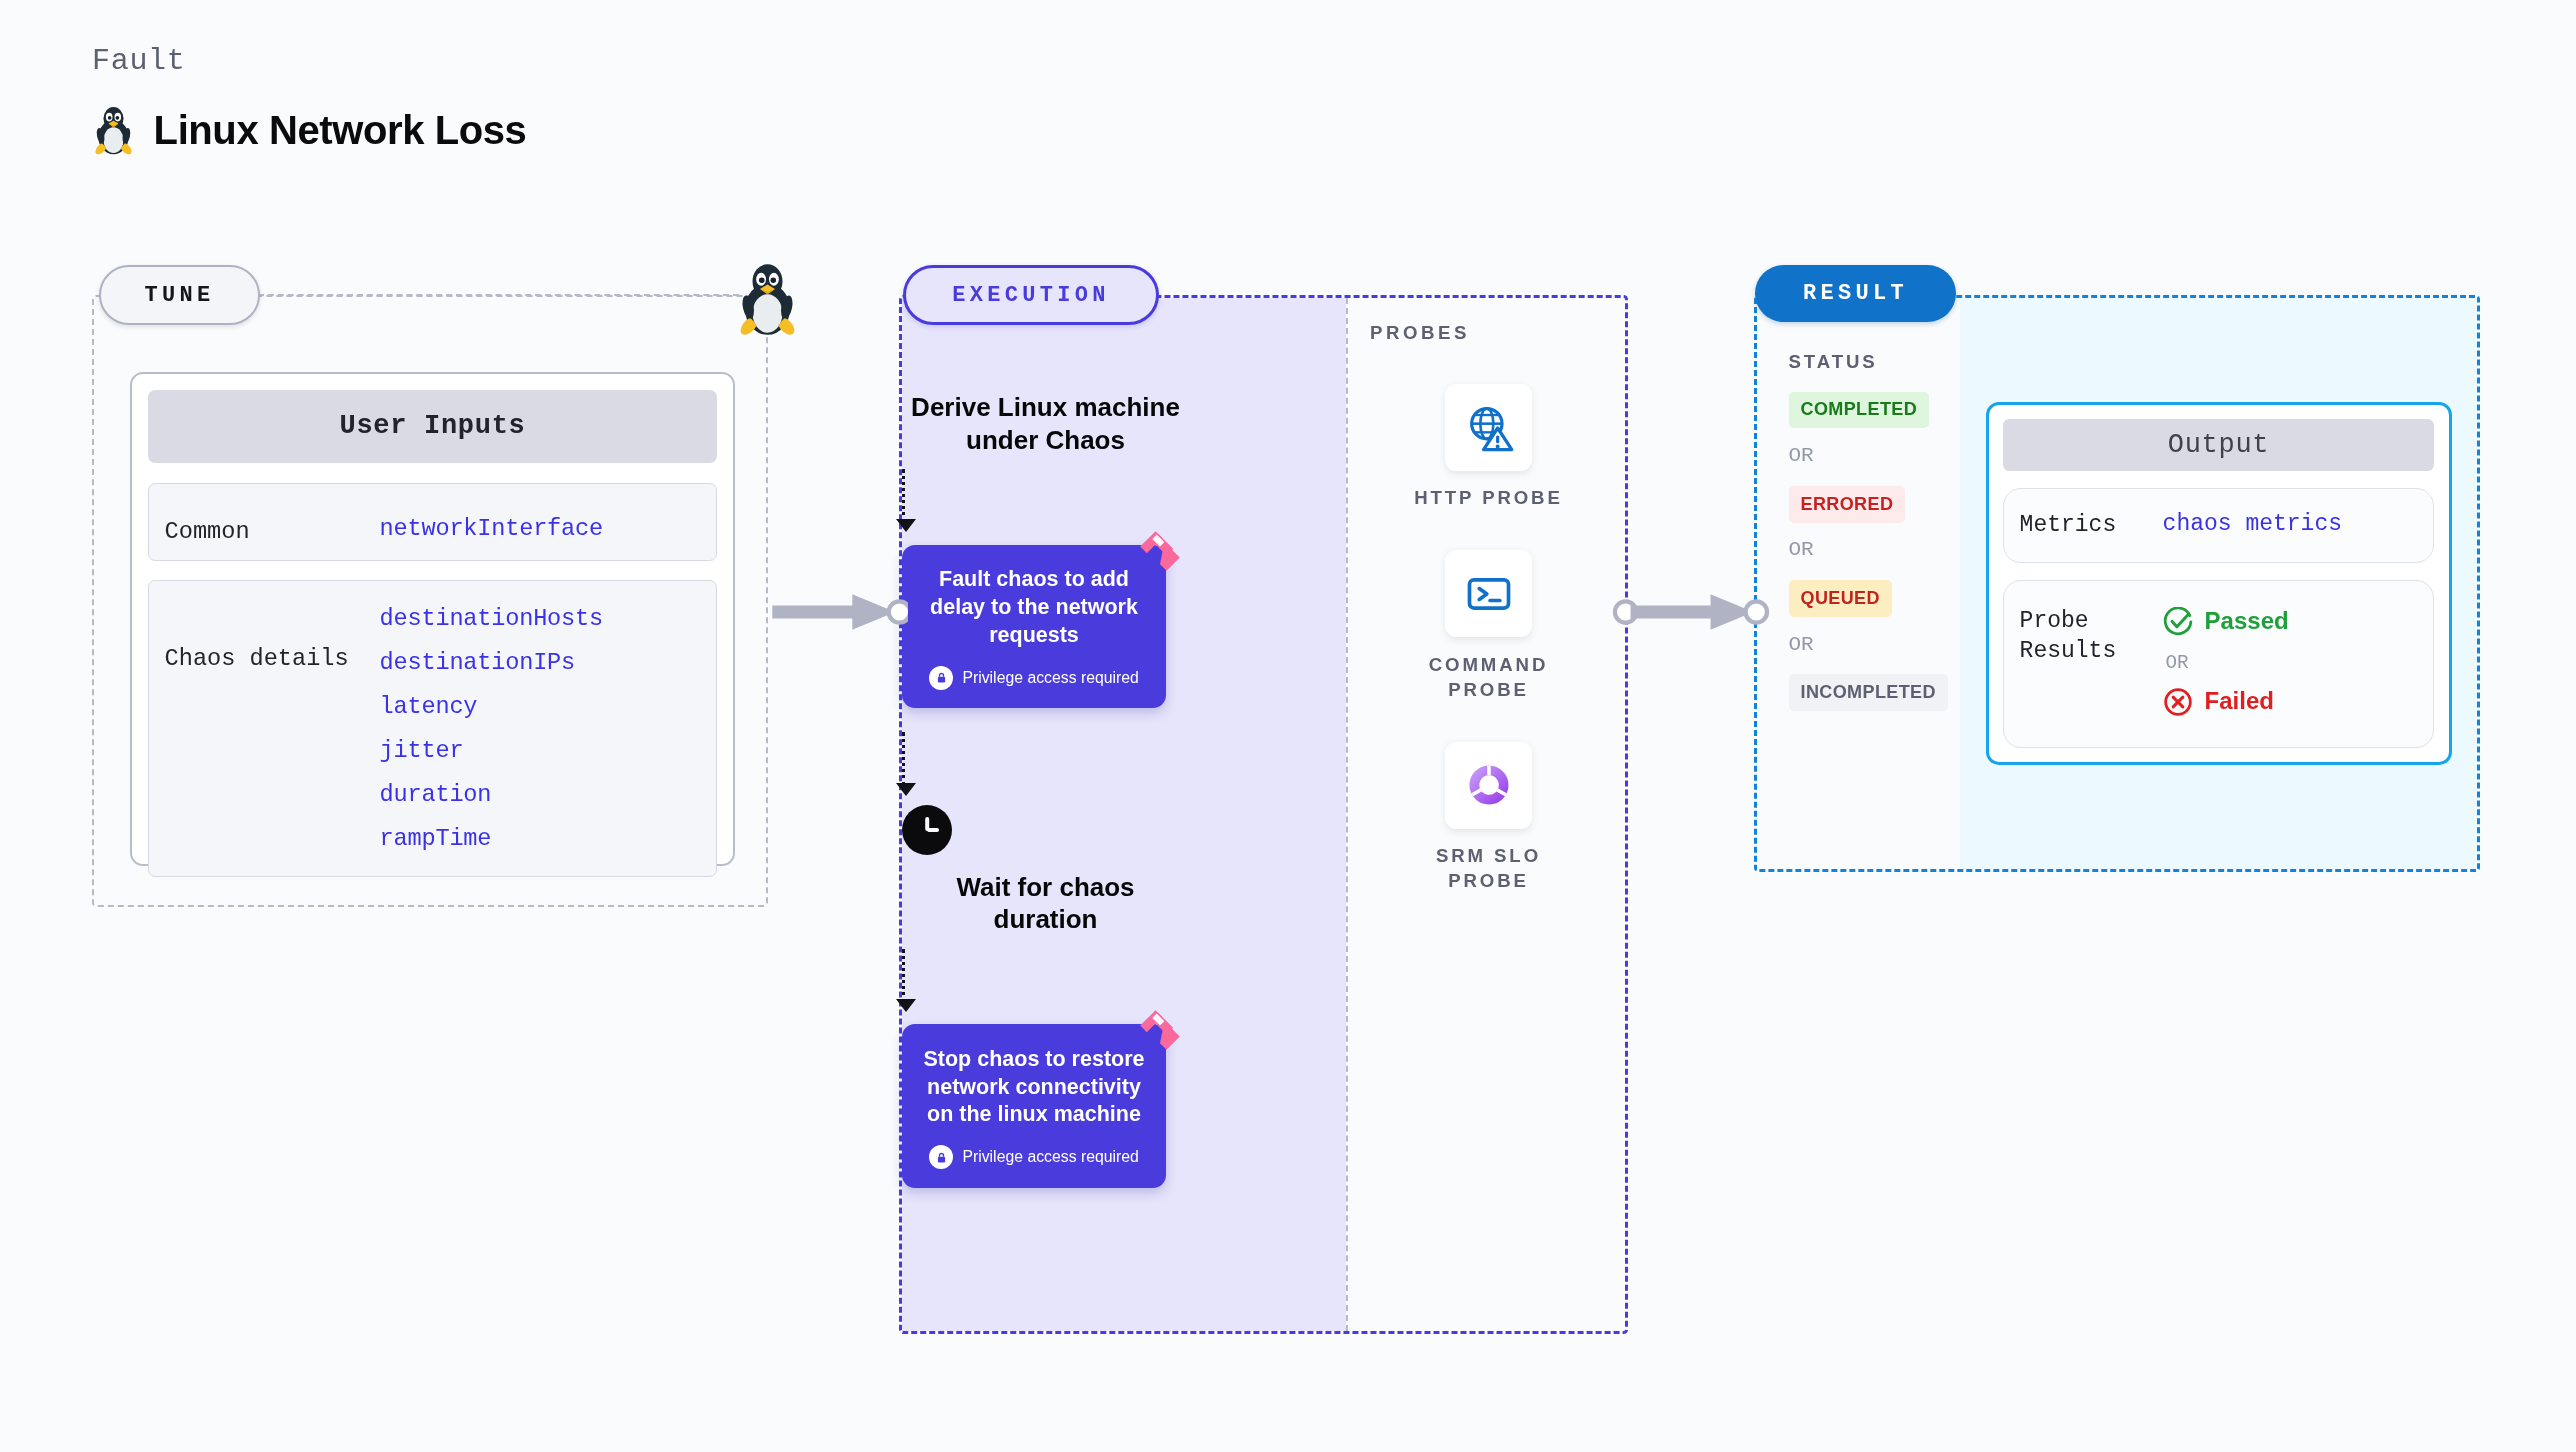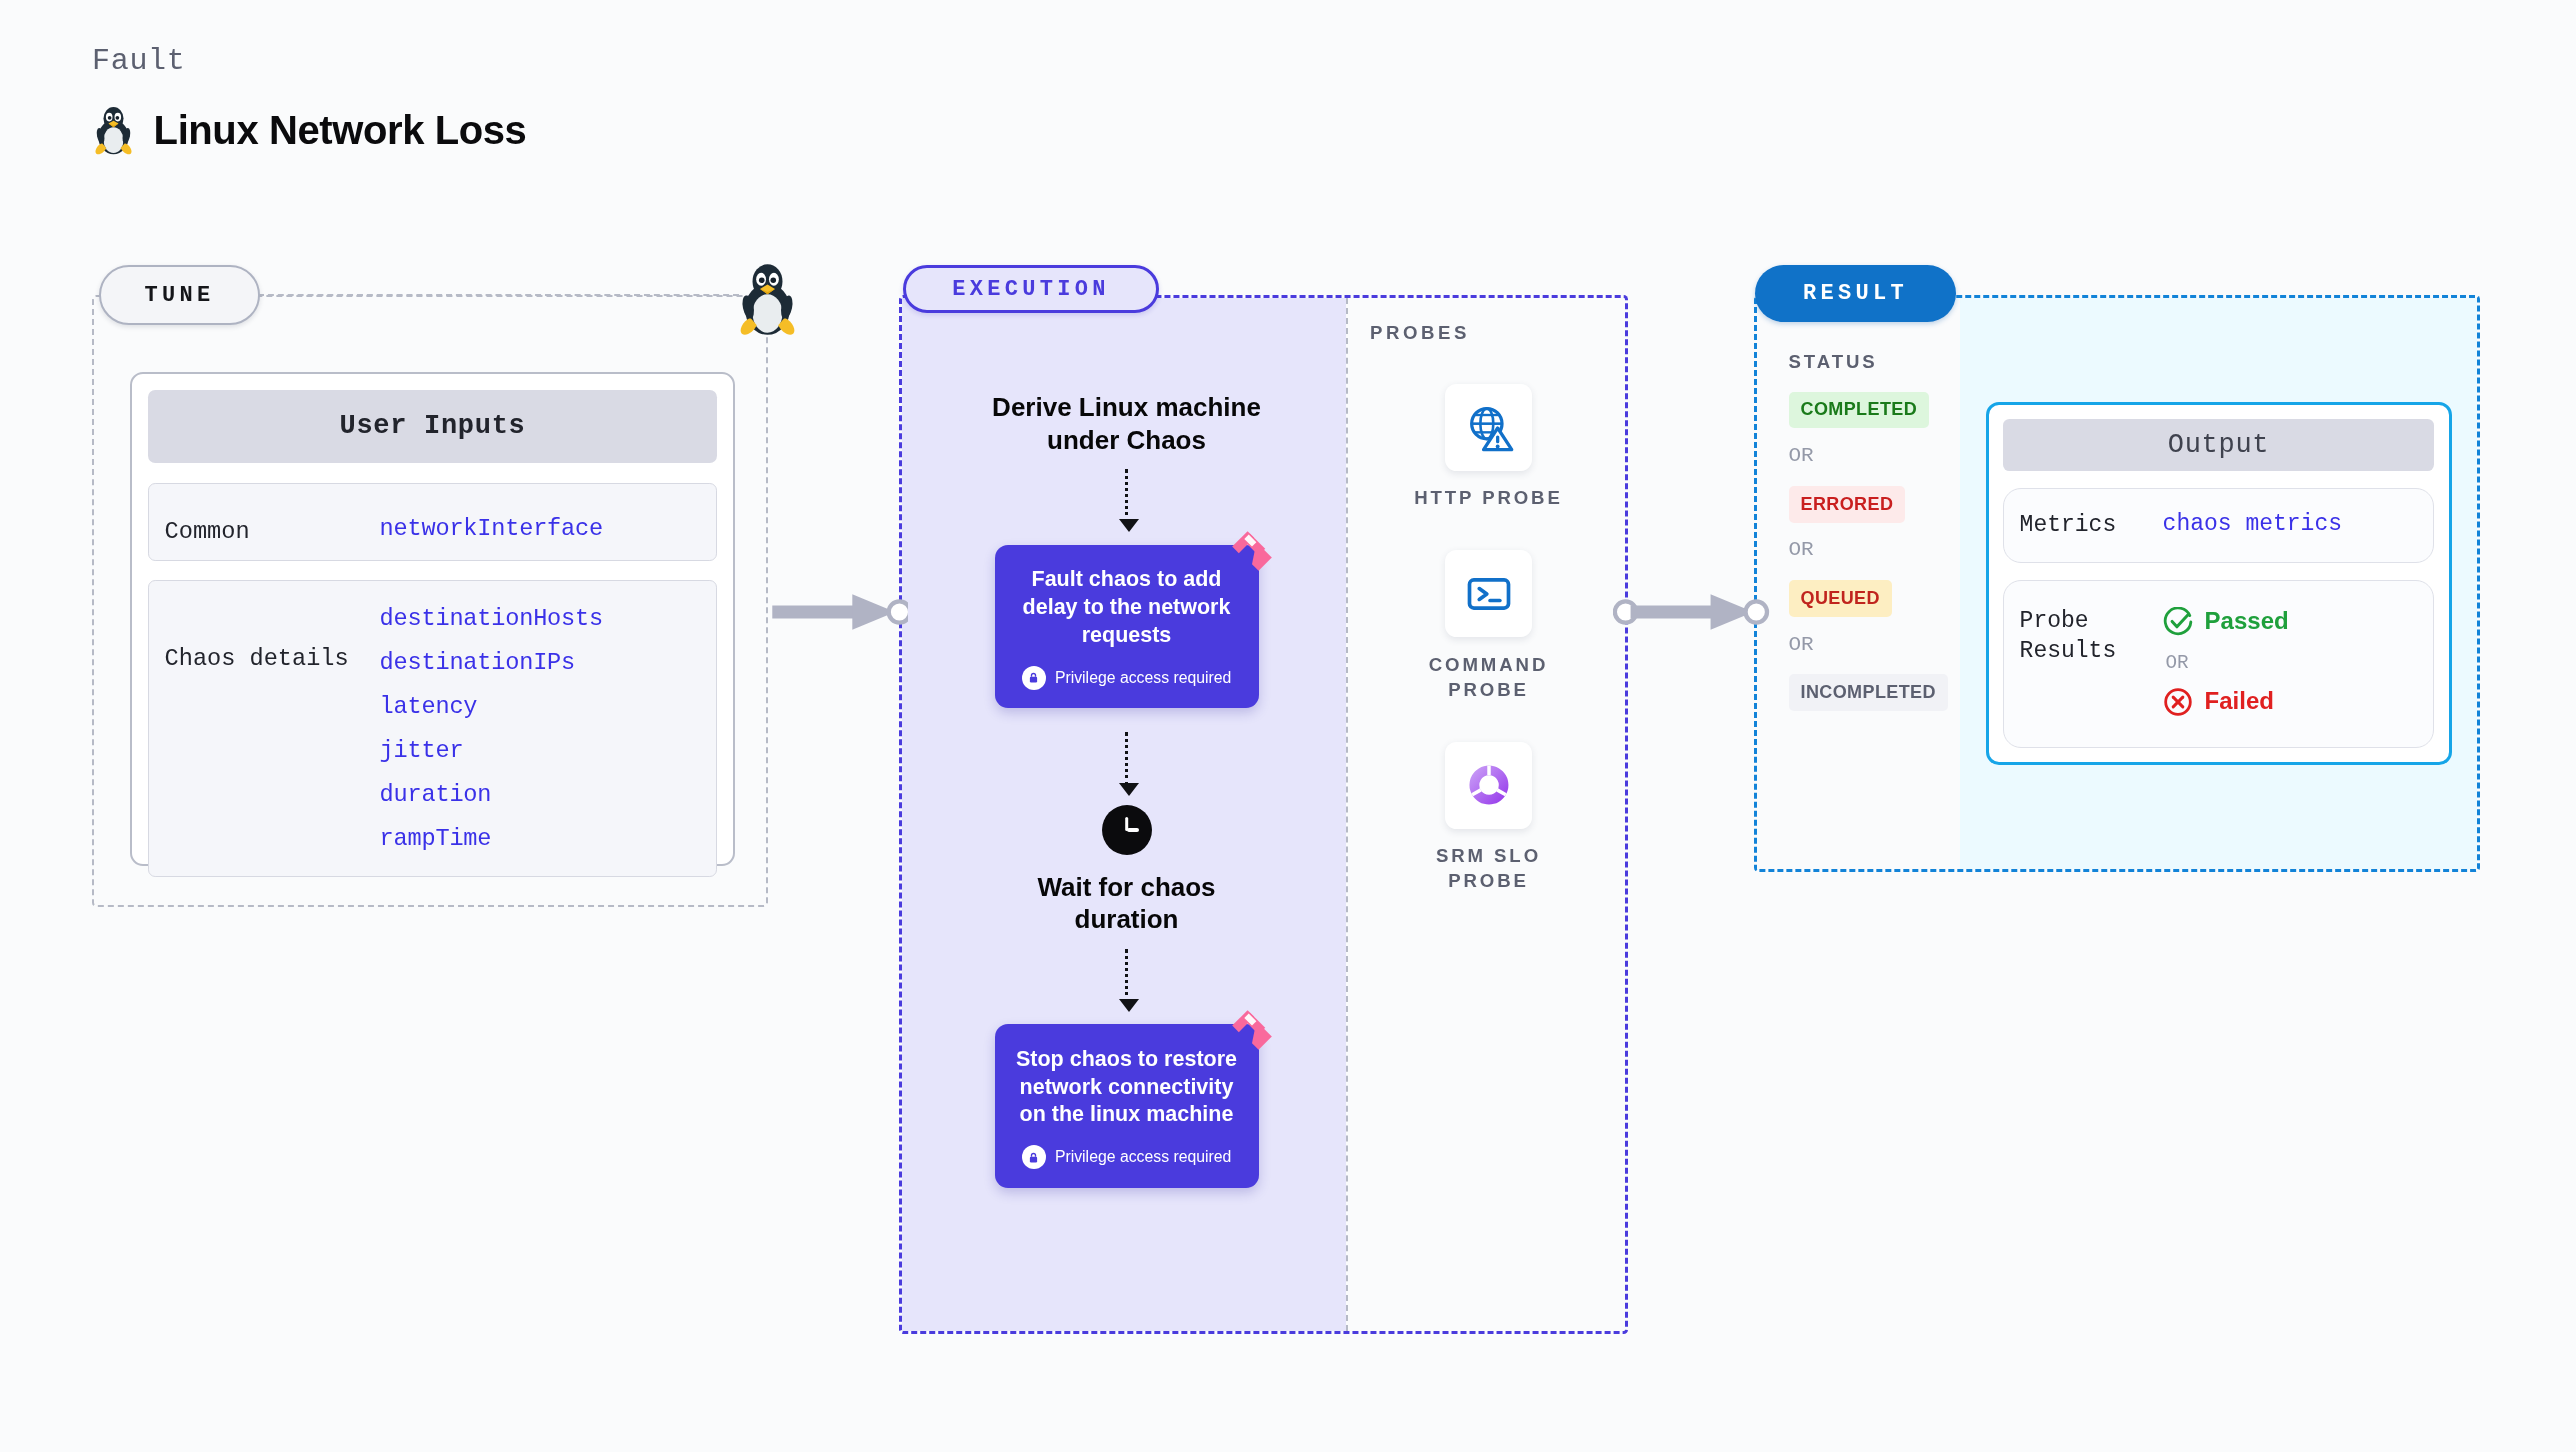--- a/index.html
+++ b/index.html
@@ -151,35 +151,34 @@
     background: #e6e5fb;
   }
   #probes-divider {
     position: absolute;
     left: 444px; top: 0;
     width: 0; height: 100%;
     border-left: 2.1px dashed #b6bac6;
   }
   #exec-badge {
     left: 903px; top: 265px;
-    width: 256px; height: 48px;
+    width: 256px; height: 60px;
     background: #e6e5fb;
     border: 3.6px solid #4a3bdd;
     color: #4a3bdd;
     font-size: 22px;
     box-shadow: 0 2.1px 5px rgba(50,40,180,0.16);
   }
 
   #exec-flow {
     position: absolute;
-    left: 8px; top: 0;
+    left: 0; top: 0;
     width: 433px; height: 100%;
     display: flex;
     flex-direction: column;
-    align-items: center;
     padding-top: 93px;
   }
   .flow-title {
     font-size: 26px;
     font-weight: 700;
     color: #070708;
     text-align: center;
     line-height: 1.25;
     width: 287px;
   }

